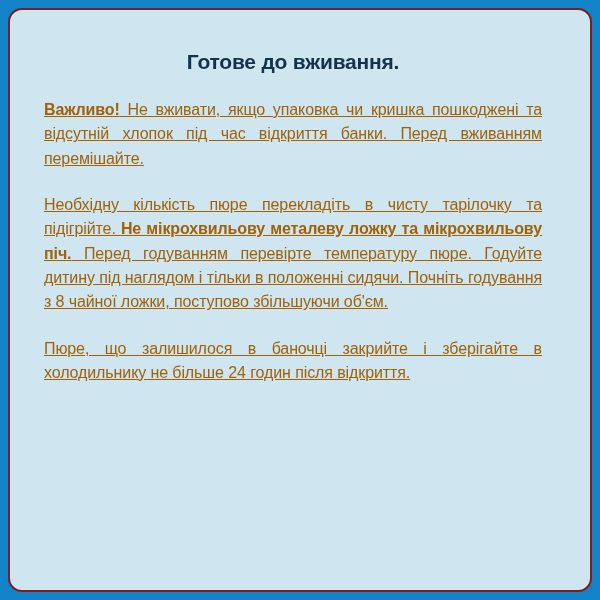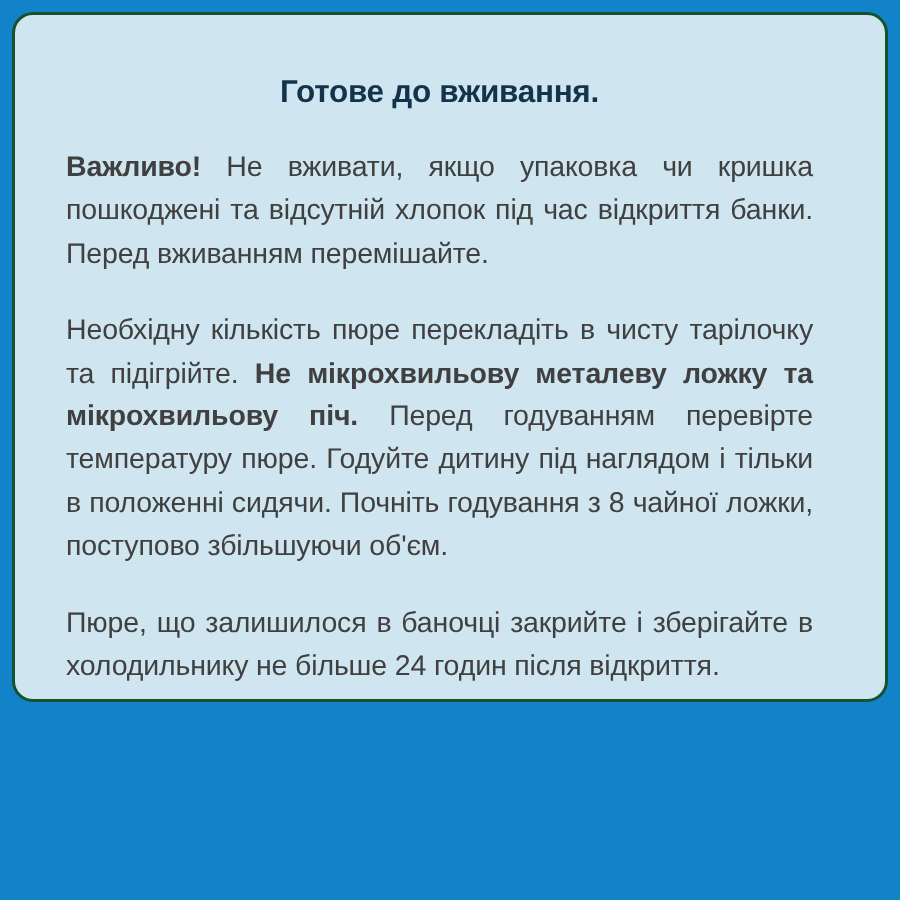--- a/index.html
+++ b/index.html
@@ -19,42 +19,43 @@
     box-sizing: border-box;
     background: #1283c8;
     overflow: hidden;
   }
   
   #panel {
     position: absolute;
     left: 8px;
     top: 8px;
     width: 584px;
-    height: 460px;
+    height: 584px;
     box-sizing: border-box;
     background: #cfe5ef;
-    border: 2px solid #14532d;
+    border: 2px solid #7f1d1d;
     border-radius: 14px;
     padding: 30px 48px 0 34px;
   }
   #title {
     text-align: center;
     font-size: 21px;
     font-weight: bold;
     color: #14324a;
     letter-spacing: -0.2px;
     margin: 10px 0 24px 0;
   }
   .para {
-    color: #404040;
-    font-size: 19px;
+    color: #a16207;
+    font-size: 16px;
     line-height: 1.52;
     text-align: justify;
     margin: 0 0 22px 0;
     letter-spacing: -0.1px;
+    text-decoration: underline;
   }
   .para b {
     font-weight: bold;
   }
   .p-last {
     margin-bottom: 0;
   }
 </style>
 </head>
 <body>

